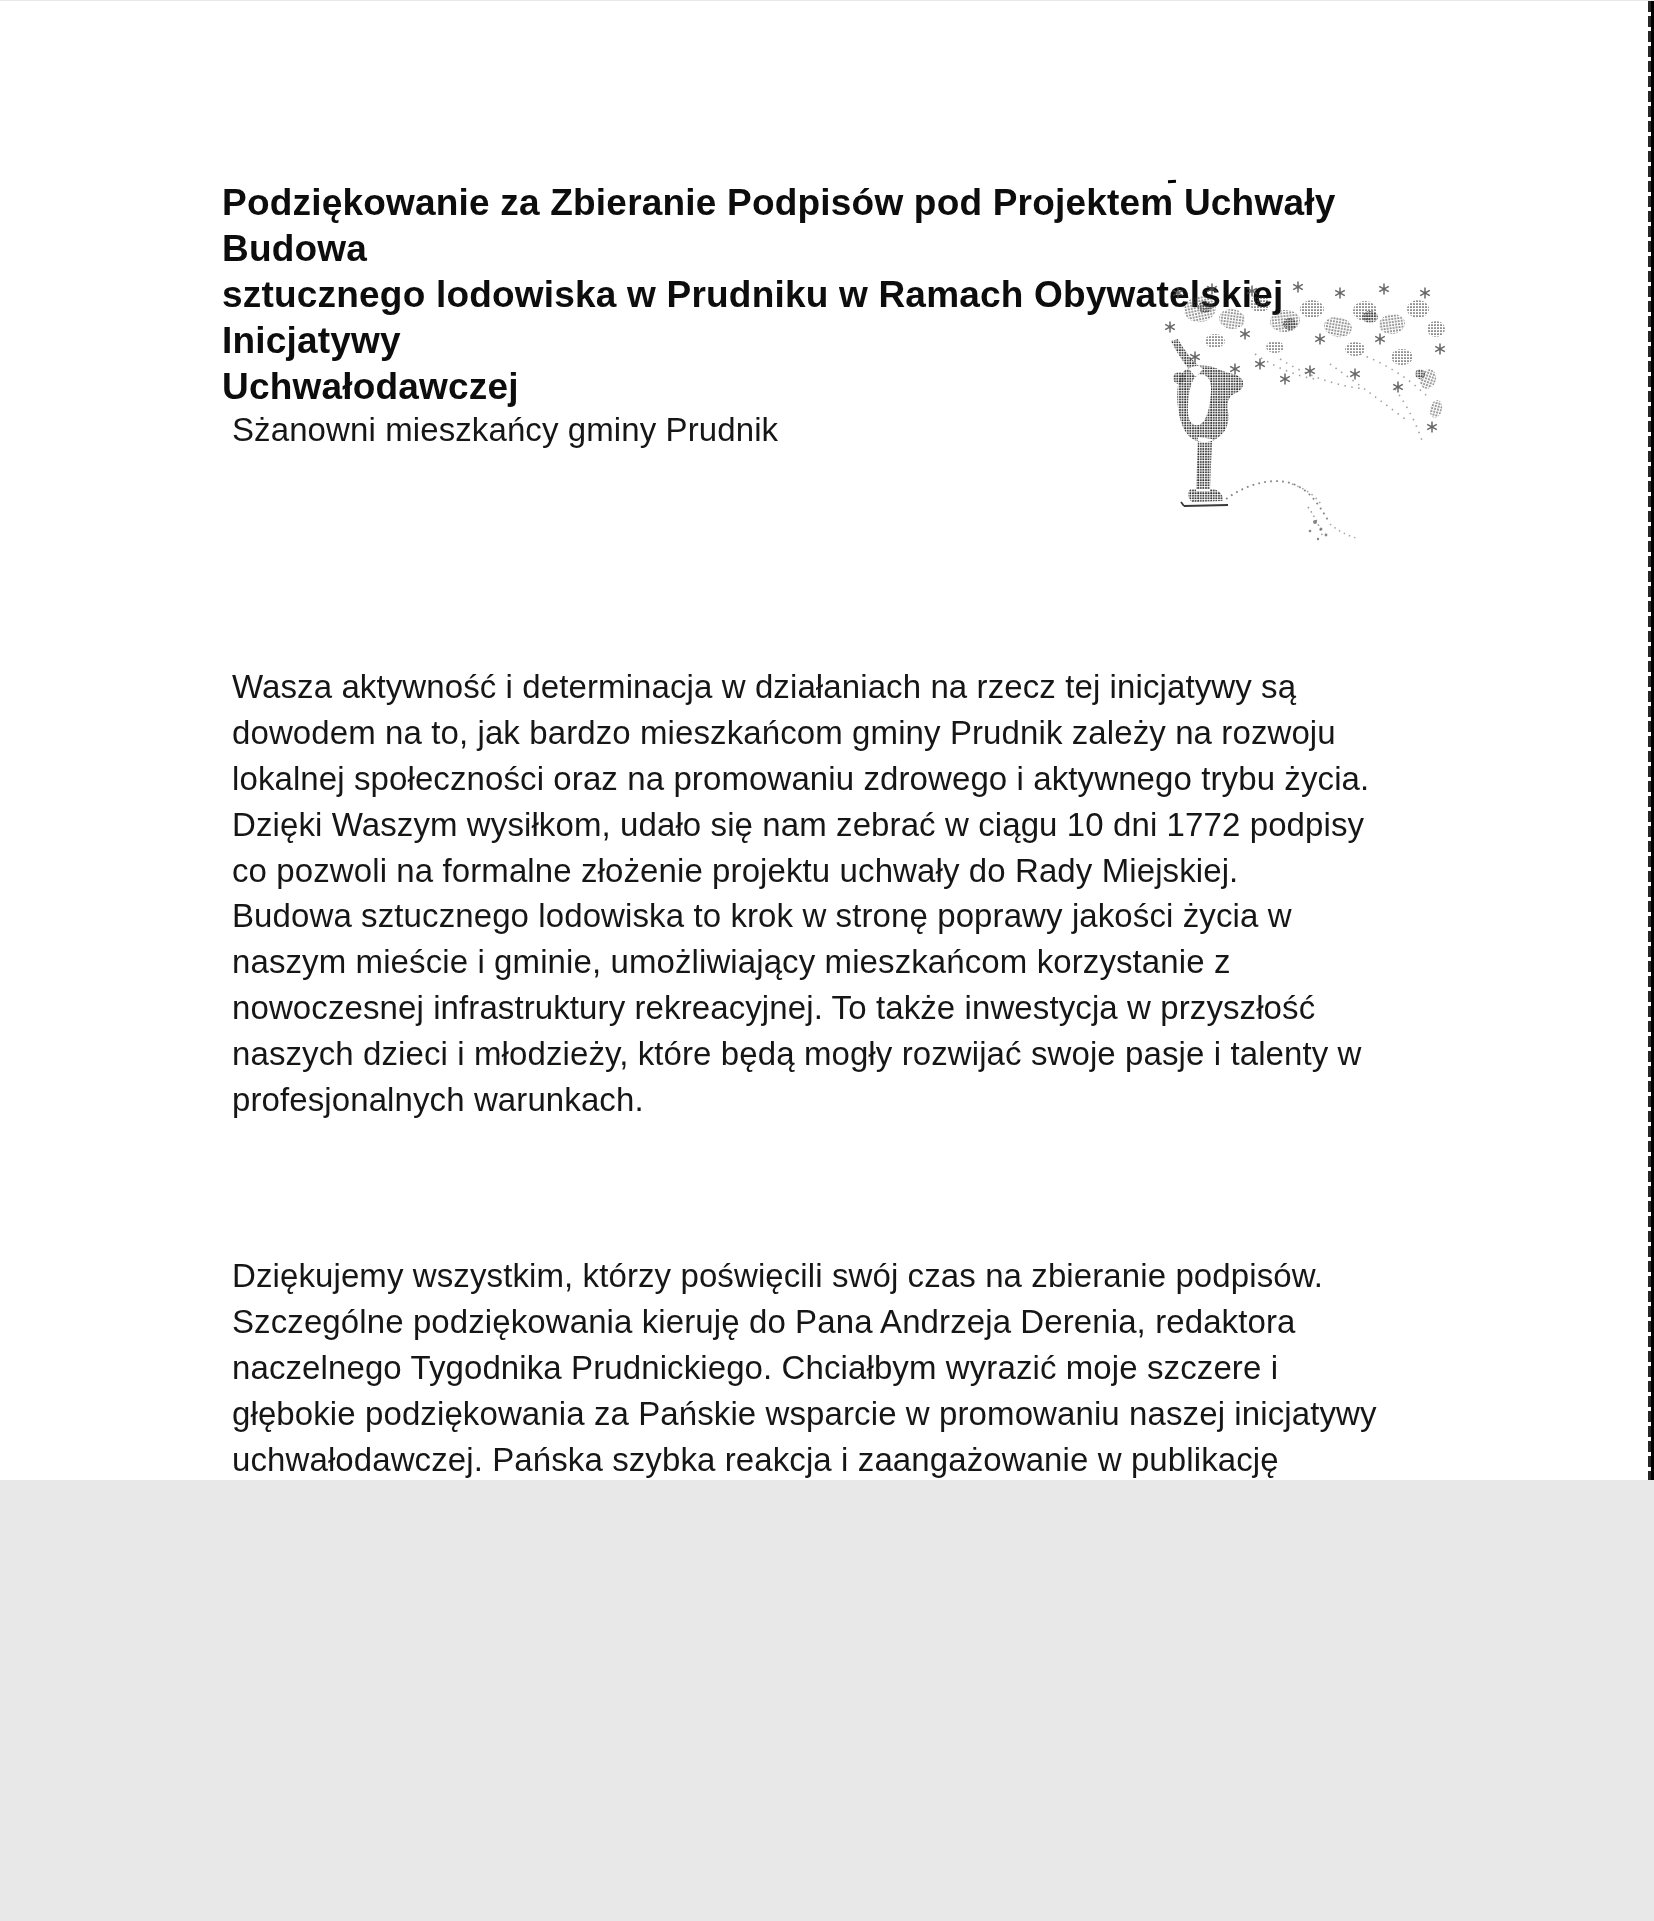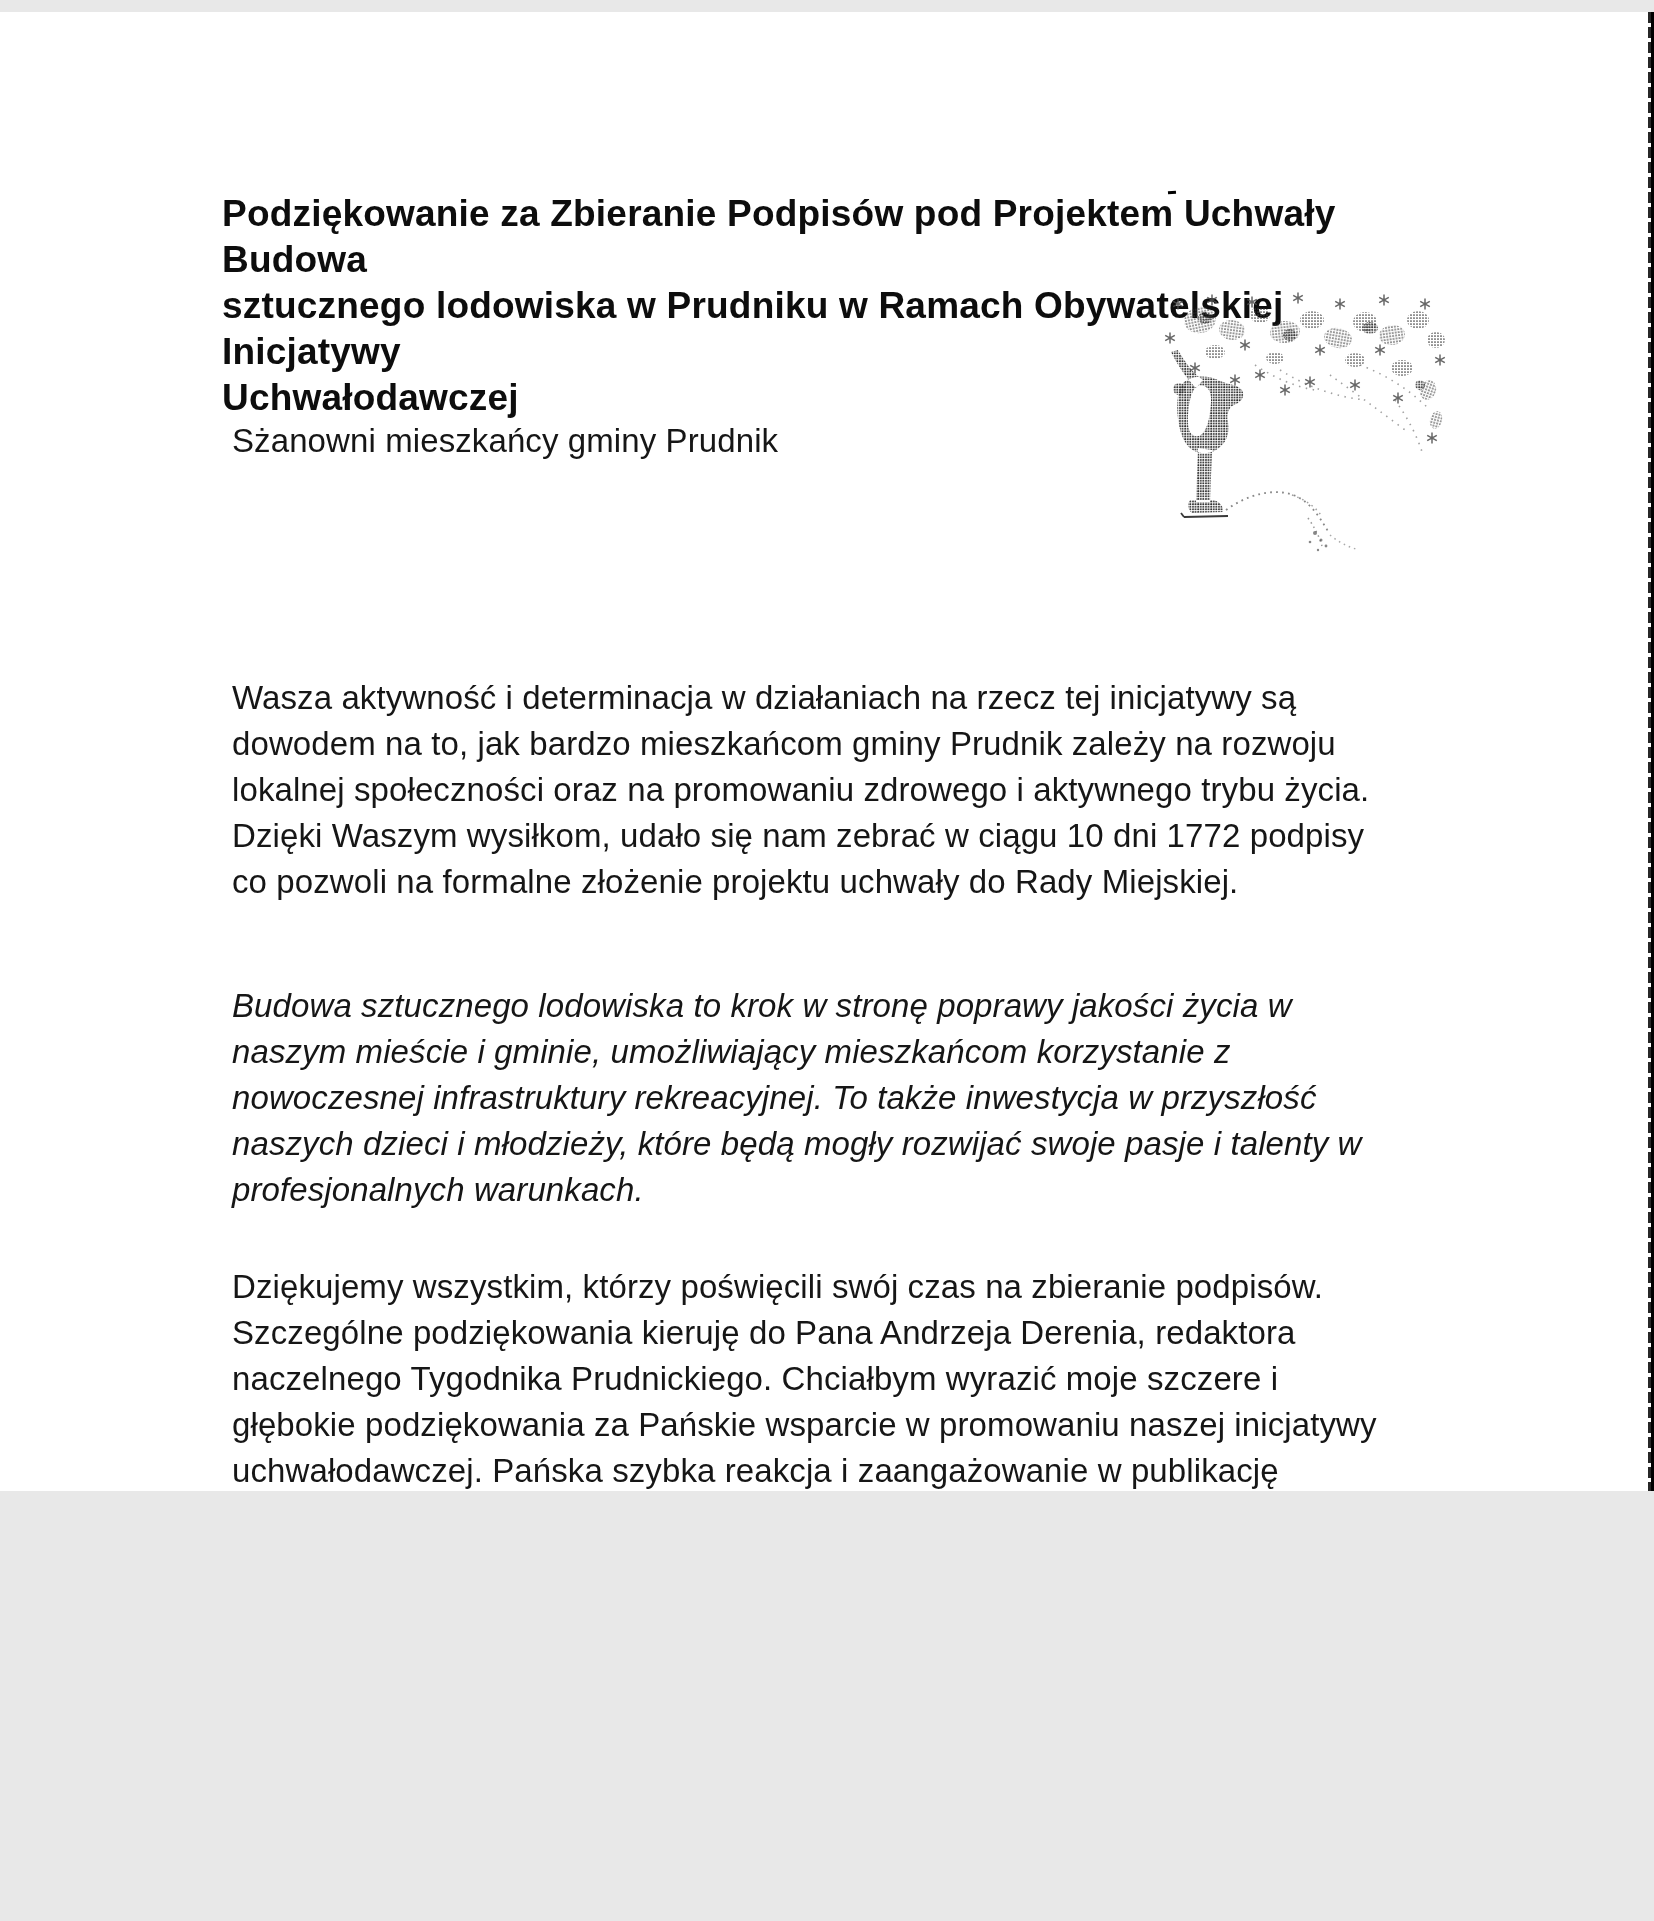--- a/index.html
+++ b/index.html
@@ -1,41 +1,41 @@
 <!DOCTYPE html>
 <html lang="pl"><head>
 <meta charset="utf-8">
 <title>Scanned letter</title>
 <style>
   html,body{margin:0;padding:0;background:#e8e8e8;}
   .page{
     position:relative;
     width:1654px;height:1479px;
-    margin:12px auto;
+    margin:1px auto;
     background:#ffffff;
     overflow:hidden;
     font-family:"Liberation Sans", sans-serif;
     color:#131313;
     -webkit-font-smoothing:antialiased;
   }
   .pre{white-space:pre-wrap;}
   .title{
     position:absolute;left:222px;top:179px;width:1240px;
     font-size:37px;line-height:46px;font-weight:bold;color:#0d0d0d;
     letter-spacing:.2px;margin:0;
   }
   .body-text{
     position:absolute;left:232px;width:1270px;
     font-size:33px;line-height:46px;color:#161616;
     letter-spacing:.1px;
   }
   .salutation{top:406px;}
   .para-1{top:491px;}
   .para-2{top:663px;}
-  .para-3{top:971px;font-style:italic;}
+  .para-3{top:892px;}
   .para-4{top:1252px;}
   .signature{
     position:absolute;left:698px;top:1712px;
     font-size:24px;line-height:46px;color:#161616;
   }
   .skater-art{position:absolute;left:1140px;top:278px;width:310px;height:285px;}
   
   .artifact{position:absolute;background:#000;}
   .dash-artifact{left:1168px;top:179px;width:8px;height:3px;transform:rotate(-4deg);}
   .dot-artifact{left:695px;top:1819px;width:3px;height:4px;background:#2b2b2b;border-radius:50%;}

